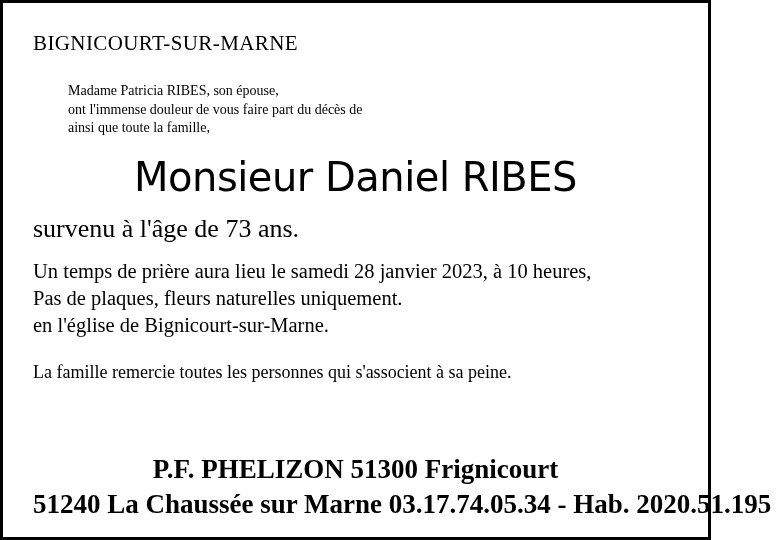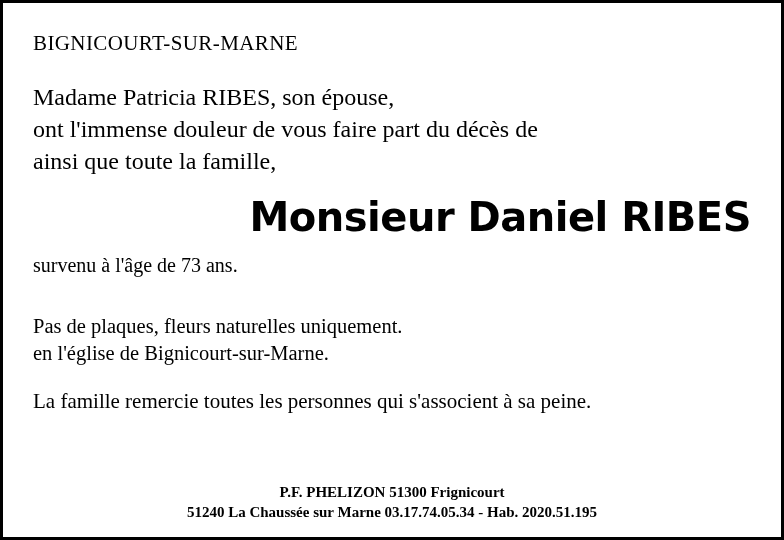--- a/index.html
+++ b/index.html
@@ -9,67 +9,68 @@
   }
   body {
     width: 784px;
     height: 540px;
     font-family: "Liberation Serif", serif;
     color: #000000;
     overflow: hidden;
   }
   .notice {
     box-sizing: border-box;
-    width: 784px;
+    width: 711px;
     height: 540px;
     border: 3px solid #000000;
     padding: 28px 30px 14px 30px;
     display: flex;
     flex-direction: column;
   }
   .locality {
     font-size: 21px;
     letter-spacing: 0.4px;
     margin-bottom: 26px;
     white-space: nowrap;
   }
   .block {
-    font-size: 24px;
+    font-size: 14px;
     line-height: 1.33;
+    margin-left: 35px;
   }
   .block .line {
     white-space: nowrap;
   }
   .deceased-name {
     font-family: "DejaVu Sans", sans-serif;
-    font-weight: bold;
+    font-weight: normal;
     font-size: 40px;
     letter-spacing: -0.5px;
-    text-align: right;
+    text-align: center;
     margin: 16px 0 14px 0;
     white-space: nowrap;
   }
   .age-line {
-    font-size: 20px;
-    margin-bottom: 36px;
+    font-size: 26px;
+    margin-bottom: 14px;
   }
   .ceremony {
     font-size: 20.5px;
     line-height: 1.33;
     margin-bottom: 22px;
   }
   .thanks {
-    font-size: 21px;
+    font-size: 18px;
     margin-bottom: 18px;
   }
   .footer {
     margin-top: auto;
     text-align: center;
     font-weight: bold;
-    font-size: 15px;
+    font-size: 27px;
     line-height: 1.32;
   }
   .footer .line {
     white-space: nowrap;
   }
 </style>
 </head>
 <body>
 
 <div class="notice">
@@ -80,20 +81,21 @@
     <div class="line">Madame Patricia RIBES, son épouse,</div>
     <div class="line">ont l'immense douleur de vous faire part du décès de</div>
     <div class="line">ainsi que toute la famille,</div>
   </div>
 
   <div class="deceased-name">Monsieur Daniel RIBES</div>
 
   <div class="age-line">survenu à l'âge de 73 ans.</div>
 
   <div class="ceremony">
+    <div class="line">Un temps de prière aura lieu le samedi 28 janvier 2023, à 10 heures,</div>
     <div class="line">Pas de plaques, fleurs naturelles uniquement.</div>
     <div class="line">en l'église de Bignicourt-sur-Marne.</div>
   </div>
 
   <div class="thanks">La famille remercie toutes les personnes qui s'associent à sa peine.</div>
 
   <div class="footer">
     <div class="line">P.F. PHELIZON 51300 Frignicourt</div>
     <div class="line">51240 La Chaussée sur Marne 03.17.74.05.34 - Hab. 2020.51.195</div>
   </div>

